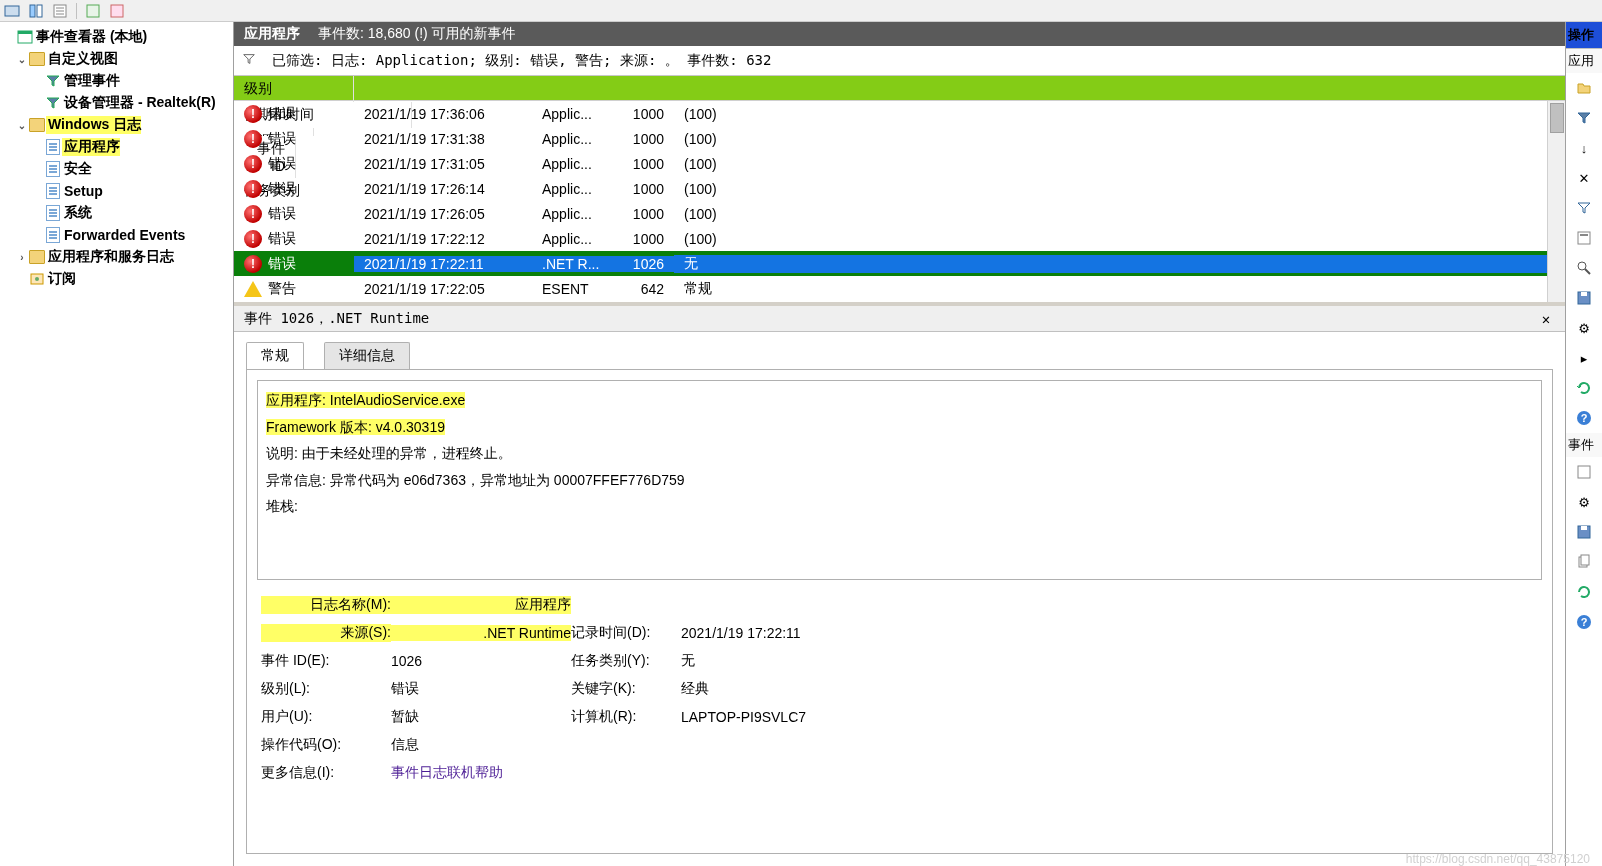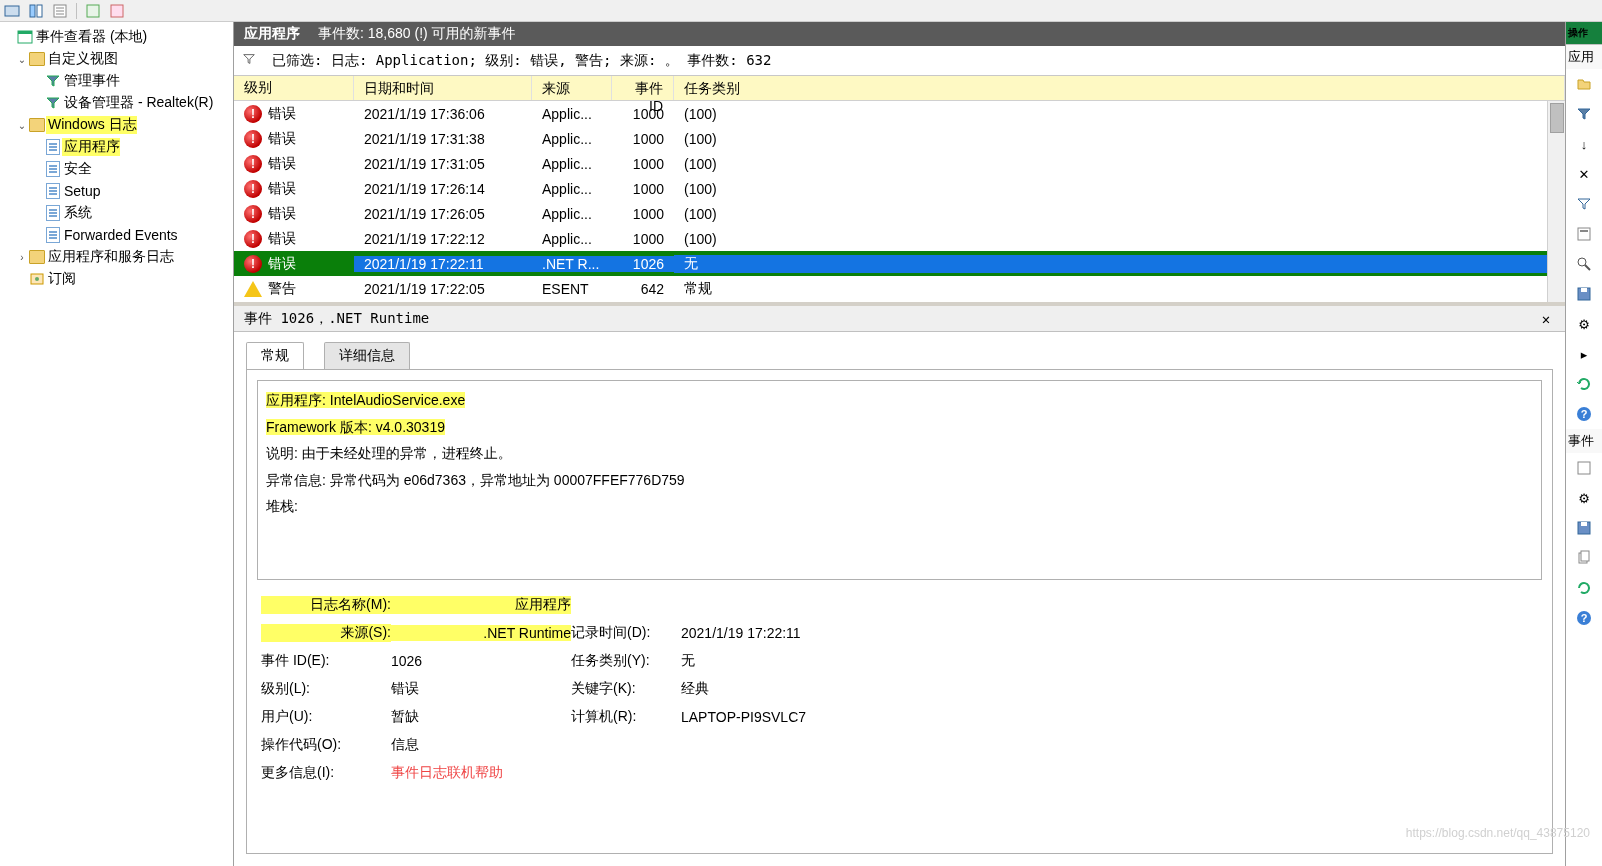--- a/index.html
+++ b/index.html
@@ -1,33 +1,33 @@
 <!DOCTYPE html>
 <html><head>
 <meta charset="utf-8">
 <style>
 * { box-sizing: border-box; margin: 0; padding: 0; }
 body { font-family: "Microsoft YaHei", "Segoe UI", Tahoma, sans-serif; font-size: 13px; color: #000; background: #fff; overflow: hidden; user-select: none; }
 .app { display: flex; flex-direction: column; height: 100vh; }
 .toolbar-top { height: 22px; background: #f0f0f0; border-bottom: 1px solid #ccc; display: flex; align-items: center; padding: 0 4px; gap: 8px; }
 .tb-ico { width: 16px; height: 16px; display: inline-block; }
 .main { display: flex; flex: 1; min-height: 0; }
-.tree-pane { width: 234px; background: #fff; border-right: 1px solid #a0a0a0; overflow: auto; padding-top: 4px; }
+.tree-pane { width: 234px; background: #fff; border-right: 1px solid #a0a0a0; overflow: auto; padding-top: 4px; font-weight: bold; }
 .tree-pane ul { list-style: none; }
 .tn { display: flex; align-items: center; height: 22px; padding-left: var(--ind, 6px); cursor: default; white-space: nowrap; }
 .tn .tg { width: 12px; text-align: center; font-size: 10px; color: #555; }
 .tn .ic { width: 18px; display: flex; align-items: center; justify-content: center; }
 .tn .lb { padding-left: 2px; font-size: 14px; }
 .hl-y { background: #ffff66; text-align: right; }
 .center { flex: 1; display: flex; flex-direction: column; min-width: 0; border-right: 1px solid #a0a0a0; }
 .hdr-dark { background: #5a5a5a; color: #fff; height: 24px; display: flex; align-items: center; padding: 0 10px; gap: 18px; font-size: 14px; }
 .hdr-dark .title { font-weight: 600; }
 .filter-bar { height: 30px; border-bottom: 1px solid #c8c8c8; display: flex; align-items: center; padding: 0 8px; gap: 16px; font-family: "SimSun", "NSimSun", monospace; font-size: 14px; }
 .evt-list { flex: 0 0 auto; overflow: hidden; position: relative; }
-.cols { display: flex; height: 25px; border-bottom: 1px solid #d0d0d0; background: #fef9c3; font-size: 14px; }
+.cols { display: flex; height: 25px; border-bottom: 1px solid #d0d0d0; background: #84cc16; font-size: 14px; flex-direction: column; }
 .cols .c { padding: 4px 10px; border-right: 1px solid #e0e0e0; }
 .rows { }
 .row { display: flex; align-items: center; height: 25px; font-size: 14px; }
 .row .c { padding: 0 10px; }
 .c-lvl { width: 120px; display: flex; align-items: center; gap: 6px; }
 .c-dt  { width: 178px; }
 .c-src { width: 80px; white-space: nowrap; overflow: hidden; text-overflow: ellipsis; }
 .c-id  { width: 62px; text-align: right; }
 .c-cat { flex: 1; }
 .row.sel { background: #0a7f0a; color: #fff; }
@@ -43,31 +43,31 @@
 .close-x { width: 18px; height: 18px; display: flex; align-items: center; justify-content: center; font-weight: bold; cursor: pointer; }
 .tabs { display: flex; padding: 10px 12px 0 12px; gap: 4px; }
 .tab { padding: 4px 14px; background: #fff; border: 1px solid #b0b0b0; border-bottom: none; border-radius: 2px 2px 0 0; font-size: 14px; cursor: default; }
 .tab.inactive { background: #e5e5e5; margin-left: 16px; }
 .detail-body { flex: 1; border: 1px solid #b0b0b0; margin: 0 12px 12px 12px; overflow: auto; padding: 0; }
 .desc-box { border: 1px solid #b0b0b0; margin: 10px; padding: 6px 8px; height: 200px; overflow: auto; line-height: 1.9; font-size: 14px; }
 .desc-box span { display: inline; }
 .props { display: grid; grid-template-columns: 130px 180px 110px 1fr; row-gap: 10px; padding: 6px 14px 14px 14px; font-size: 14px; align-items: center; }
 .props .k { }
 .props .v { }
-.link { color: #ef4444; }
+.link { color: #4c1d95; }
 .right-pane { width: 36px; background: #fff; display: flex; flex-direction: column; align-items: center; }
-.right-pane .h { width: 100%; background: #15803d; border-bottom: 1px solid #c0c0c0; padding: 4px 2px; font-size: 10px; text-align: left; font-weight: 600; writing-mode: horizontal-tb; overflow: hidden; }
+.right-pane .h { width: 100%; background: #1d4ed8; border-bottom: 1px solid #c0c0c0; padding: 4px 2px; font-size: 13px; text-align: left; font-weight: 600; writing-mode: horizontal-tb; overflow: hidden; }
 .right-pane .sec { width: 100%; background: #f8f8f8; padding: 3px 2px; overflow: hidden; font-size: 13px; white-space: nowrap; }
 .rp-ico { width: 22px; height: 22px; margin: 4px auto; display: flex; align-items: center; justify-content: center; border: 1px solid transparent; }
 .svg-ic { width: 16px; height: 16px; }
 .fold-ico { width:16px; height:14px; background:#f3d37a; border:1px solid #c9a227; border-radius:1px; }
 .log-ico { width:14px; height:16px; background:#fff; border:1px solid #7aa7d6; position:relative; }
 .log-ico::after { content:""; position:absolute; left:2px; top:3px; width:8px; height:2px; background:#7aa7d6; box-shadow:0 3px 0 #7aa7d6,0 6px 0 #7aa7d6; }
 .filter-ico { width:14px; height:14px; }
-.watermark { position:fixed; right:12px; bottom:26px; color:#d0d0d0; font-size:12px; pointer-events:none; }
+.watermark { position:fixed; right:12px; bottom:0; color:#d0d0d0; font-size:12px; pointer-events:none; }
 </style>
 </head>
 <body>
 
 <div class="app">
   <div class="toolbar-top">
     <span class="tb-ico"><svg class="svg-ic" viewBox="0 0 16 16">
           <rect x="1" y="3" width="14" height="10" fill="#cde" stroke="#369"></rect>
         </svg></span>
     <span class="tb-ico"><svg class="svg-ic" viewBox="0 0 16 16">

